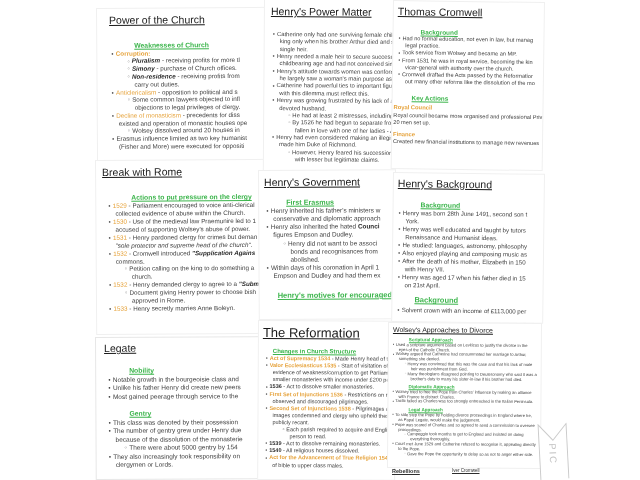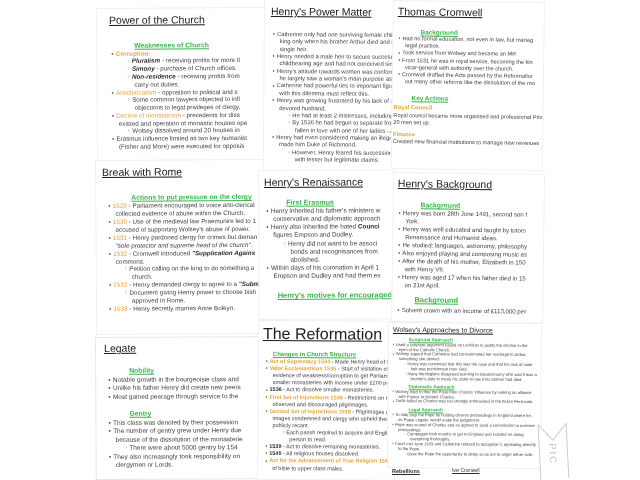--- a/index.html
+++ b/index.html
@@ -51,21 +51,21 @@
   .c3{left:264px;top:-2px;width:133px;height:181px;transform:rotate(0.4deg);font-size:5.9px;}
   .c3 .line{line-height:7.3px;}
   .c3 .card-title{font-size:10.5px;margin:6px 0 0 6px;}
 
   .c4{left:258px;top:170px;width:138px;height:150px;transform:rotate(-0.3deg);font-size:6.4px;}
   .c4 .line{line-height:8.1px;}
   .c4 .card-title{font-size:10.5px;margin:5px 0 0 5px;}
 
   .c5{left:258px;top:320px;width:138px;height:160px;transform:rotate(0.3deg);font-size:5.5px;}
   .c5 .line{line-height:7px;}
-  .c5 .card-title{font-size:16px;margin:4px 0 0 4px;}
+  .c5 .card-title{font-size:13px;margin:4px 0 0 4px;}
 
   .c6{left:393px;top:0px;width:152px;height:169px;transform:rotate(0.8deg);font-size:5.6px;}
   .c6 .line{line-height:7.1px;}
   .c6 .card-title{font-size:10.5px;margin:4px 0 0 4px;}
 
   .c7{left:393px;top:172px;width:152px;height:150px;transform:rotate(0.7deg);font-size:6.1px;}
   .c7 .line{line-height:8px;}
   .c7 .card-title{font-size:10.5px;margin:4px 0 0 4px;}
 
   .c8{left:388px;top:322px;width:154px;height:146px;transform:rotate(0.4deg);font-size:4.1px;}
@@ -171,21 +171,21 @@
       <div class="line " style="padding-left: 24px;"><span class="blt">○</span><span>By 1526 he had begun to separate from Catl</span></div>
       <div class="line " style="padding-left: 31px;"><span>fallen in love with one of her ladies - Anne B</span></div>
       <div class="line " style="padding-left: 8px;"><span class="blt">●</span><span>Henry had even considered making an illegitimate s</span></div>
       <div class="line " style="padding-left: 15px;"><span>made him Duke of Richmond.</span></div>
       <div class="line " style="padding-left: 24px;"><span class="blt">○</span><span>However, Henry feared his succession could</span></div>
       <div class="line " style="padding-left: 31px;"><span>with lesser but legitimate claims.</span></div>
     </div>
 </div>
 
 <div class="card c4">
-  <div class="card-title">Henry's Renaissance</div>
+  <div class="card-title">Henry's Government</div>
   <div class="card-body">
       <div class="gap" style="height: 11px;"></div>
       <div class="line sub" style="padding-left: 27px; font-size: 7.2px;"><span>First Erasmus</span></div>
       <div class="line " style="padding-left: 7px;"><span class="blt">●</span><span>Henry inherited his father's ministers w</span></div>
       <div class="line " style="padding-left: 14px;"><span>conservative and diplomatic approach</span></div>
       <div class="line " style="padding-left: 7px;"><span class="blt">●</span><span>Henry also inherited the hated </span><span class="b">Counci</span></div>
       <div class="line " style="padding-left: 14px;"><span>figures Empson and Dudley.</span></div>
       <div class="line " style="padding-left: 24px;"><span class="blt">○</span><span>Henry did not want to be associ</span></div>
       <div class="line " style="padding-left: 31px;"><span>bonds and recognisances from</span></div>
       <div class="line " style="padding-left: 31px;"><span>abolished.</span></div>

